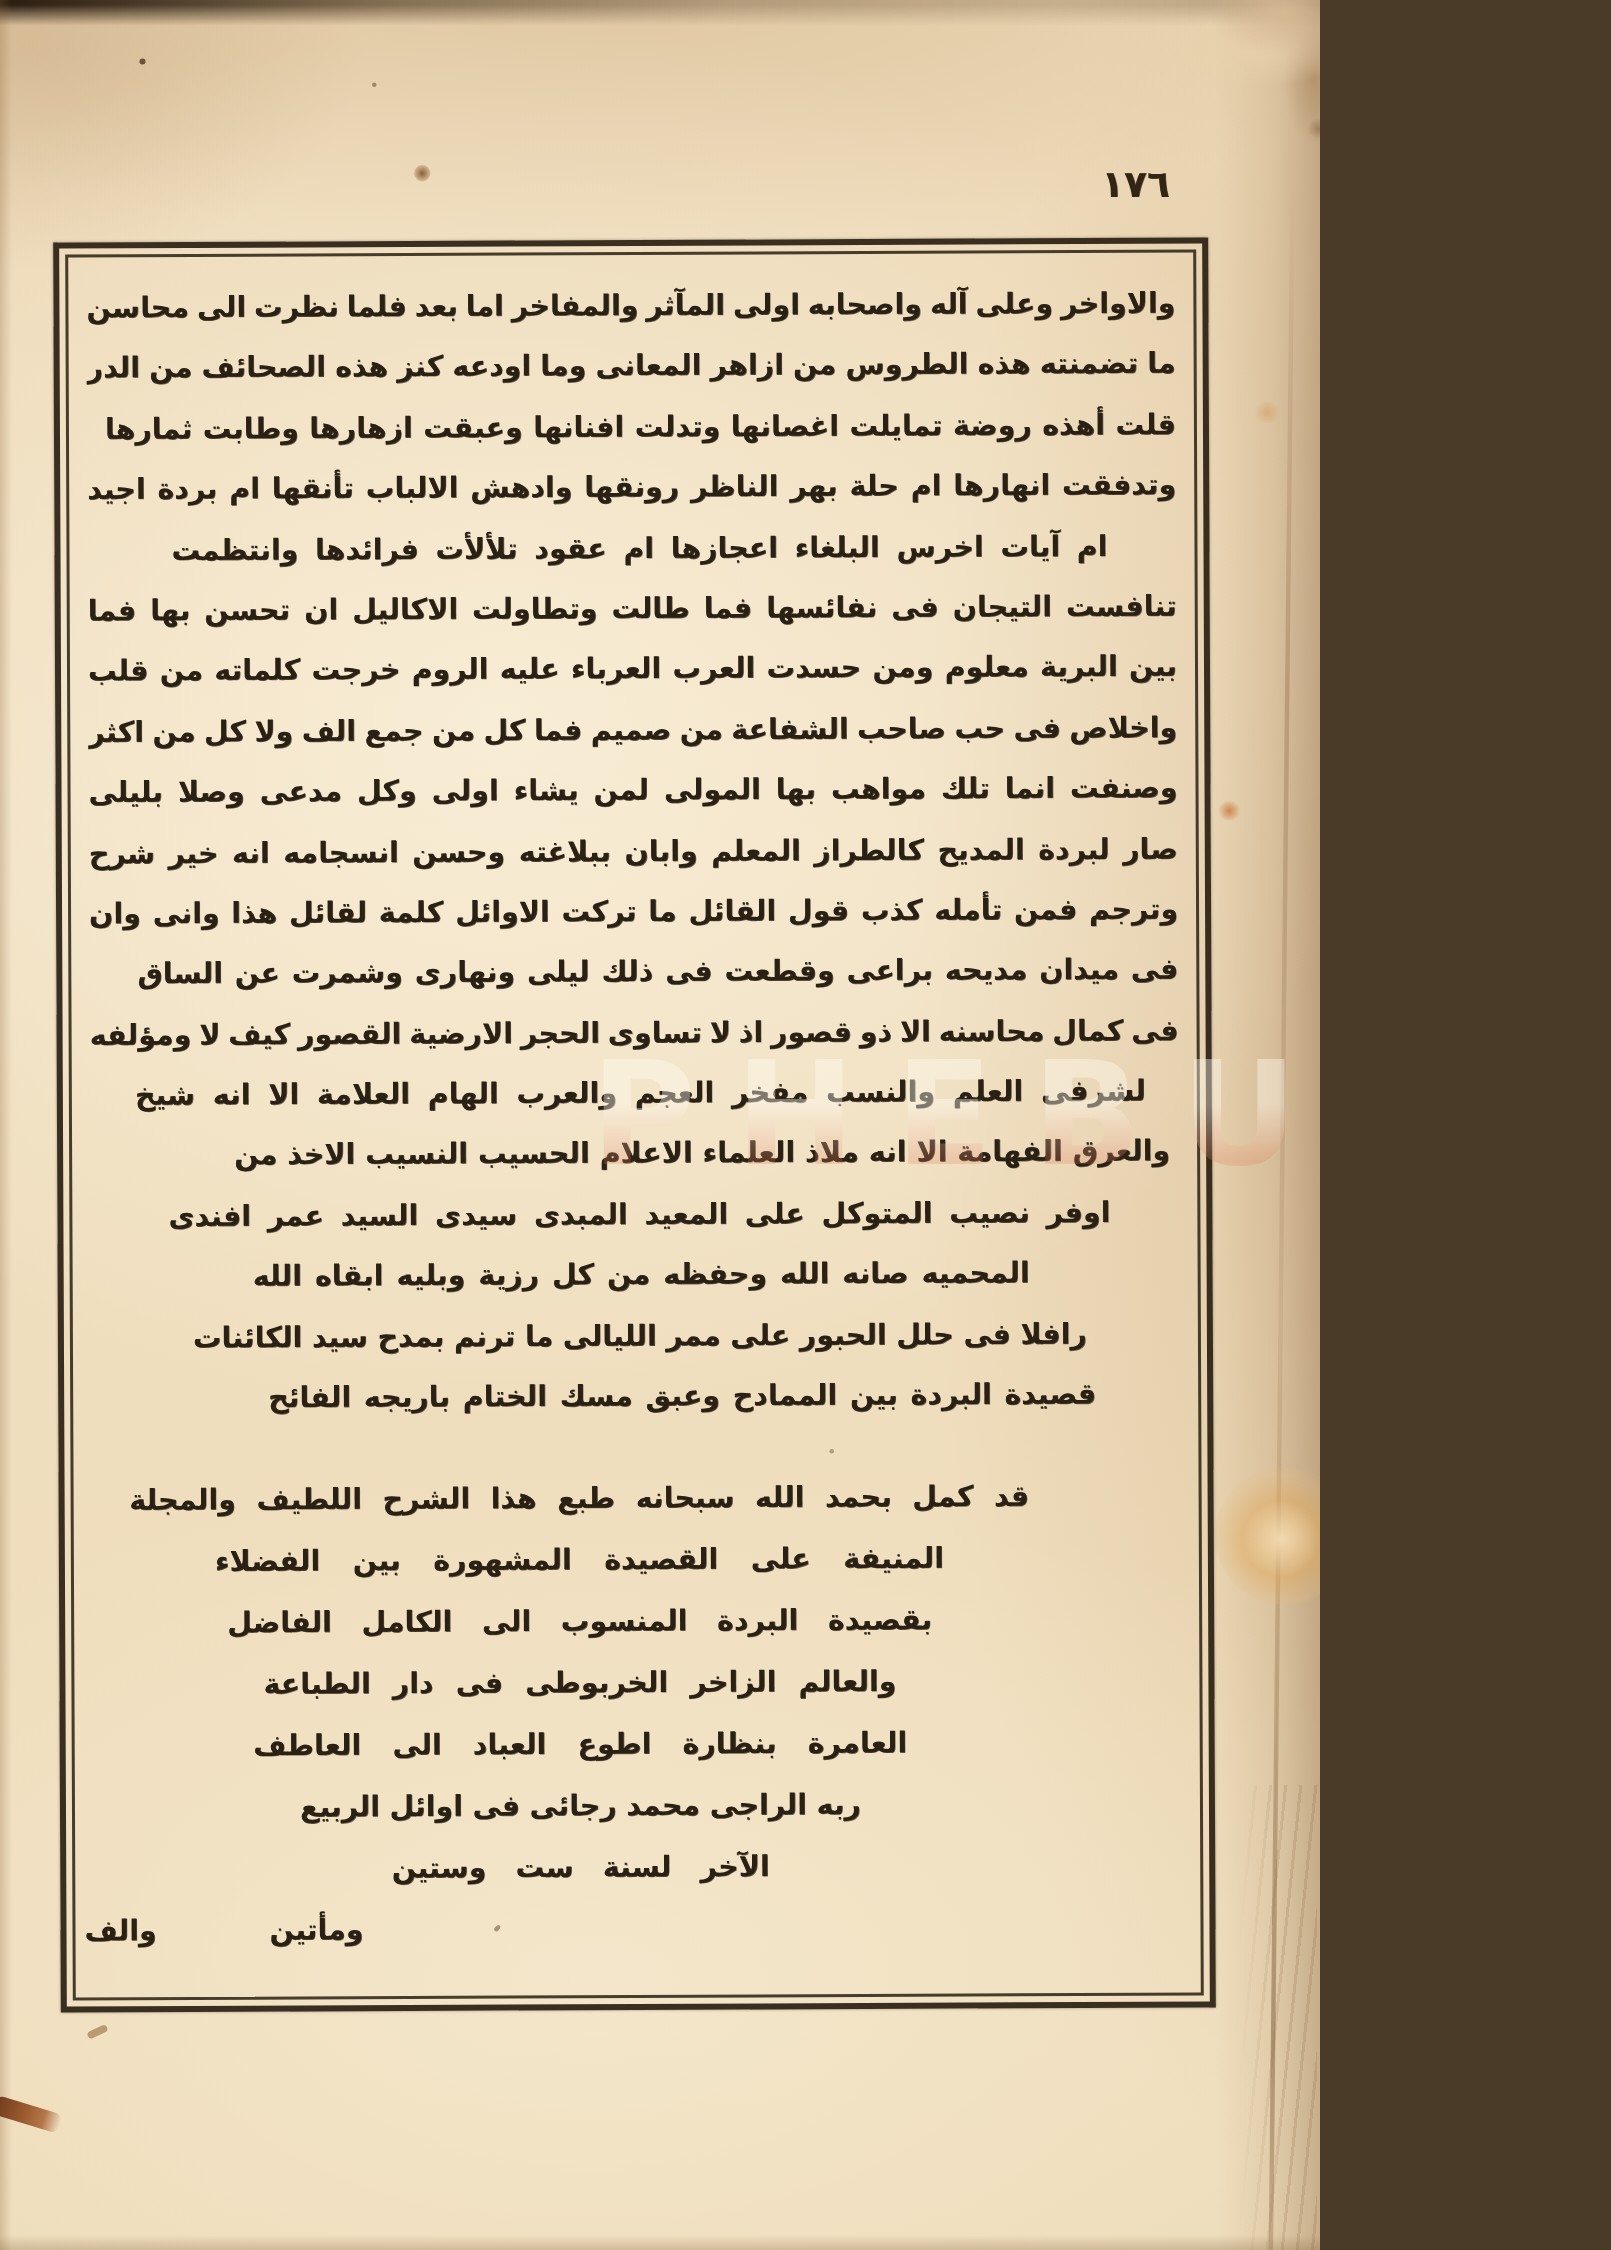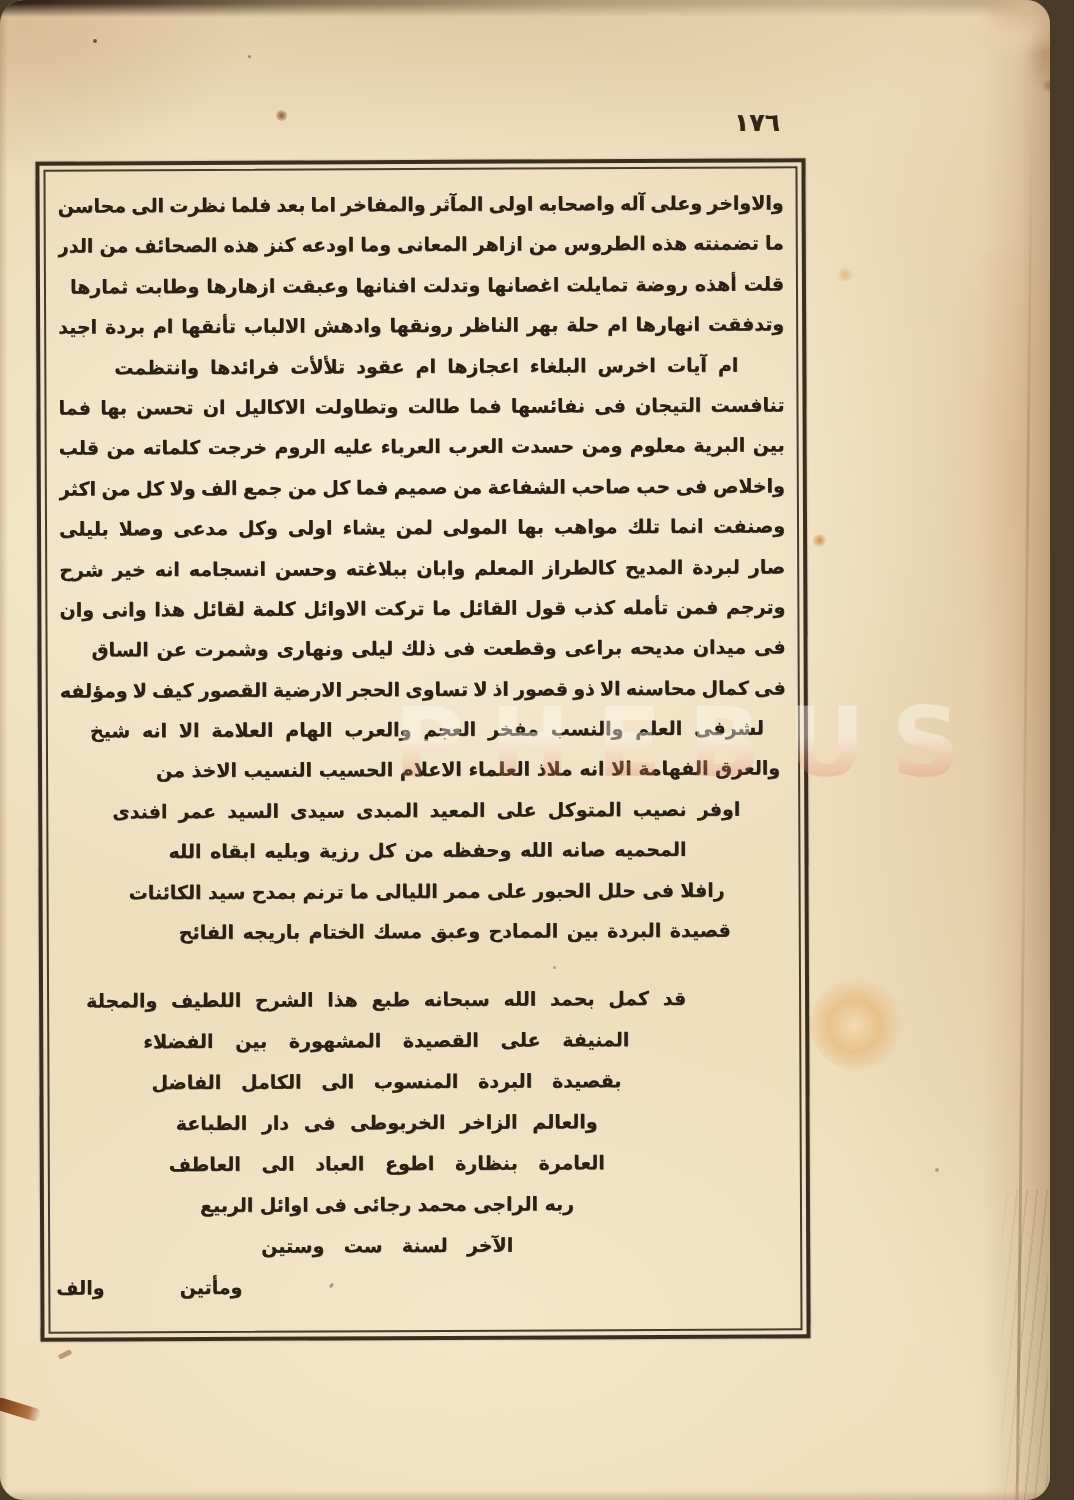--- a/index.html
+++ b/index.html
@@ -1,27 +1,26 @@
 <!DOCTYPE html>
 <html lang="ar"><head>
 <meta charset="utf-8">
 <style>
   html,body{margin:0;padding:0;background:#4a3a28;}
   .page{
-    position:relative;width:1050px;height:1500px;overflow:hidden;
+    position:relative;width:880px;height:1500px;overflow:hidden;
     background-color:#eedcbc;
     background-image:
       radial-gradient(ellipse 820px 650px at 38% 32%, rgba(255,249,232,0.55), transparent 72%),
       radial-gradient(ellipse 900px 500px at 45% 88%, rgba(250,242,220,0.45), transparent 70%),
       radial-gradient(ellipse 420px 1100px at 103% 45%, rgba(186,144,96,0.30), transparent 72%),
       radial-gradient(ellipse 800px 260px at 45% -2%, rgba(196,162,118,0.35), transparent 75%),
       radial-gradient(ellipse 300px 200px at 2% 2%, rgba(170,130,85,0.30), transparent 75%),
       linear-gradient(180deg,#ecd8b6 0%,#f0dfc0 40%,#eedcba 100%);
     font-family:"DejaVu Sans",sans-serif;
-    border-radius:24px;
   }
   
   .top-edge{position:absolute;top:0;left:0;width:100%;height:18px;pointer-events:none;
     background:linear-gradient(90deg, rgba(32,20,9,0.95), rgba(58,38,18,0.55) 30%, rgba(74,50,26,0.30) 55%, rgba(90,62,34,0.22) 80%, rgba(90,62,34,0.30));
     -webkit-mask-image:linear-gradient(180deg,#000 18%,transparent 95%);
     mask-image:linear-gradient(180deg,#000 18%,transparent 95%);}
   .left-edge{position:absolute;top:0;left:0;width:8px;height:100%;pointer-events:none;
     background:linear-gradient(90deg, rgba(140,100,60,0.28), transparent);}
   .bottom-edge{position:absolute;bottom:0;left:0;width:100%;height:10px;pointer-events:none;
     background:linear-gradient(0deg, rgba(130,95,60,0.30), transparent);}

